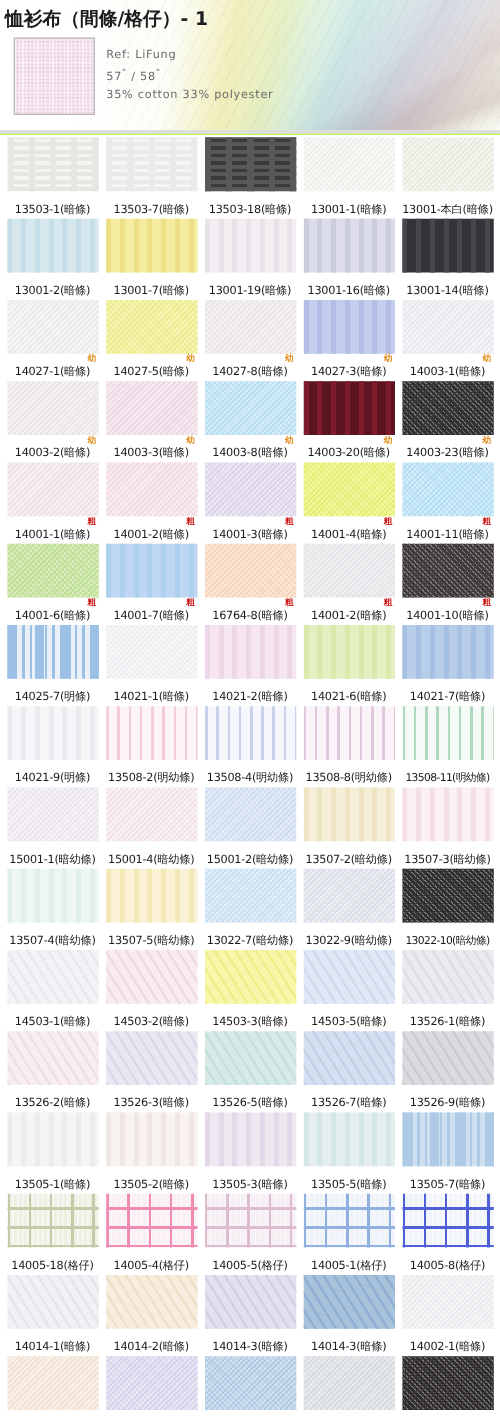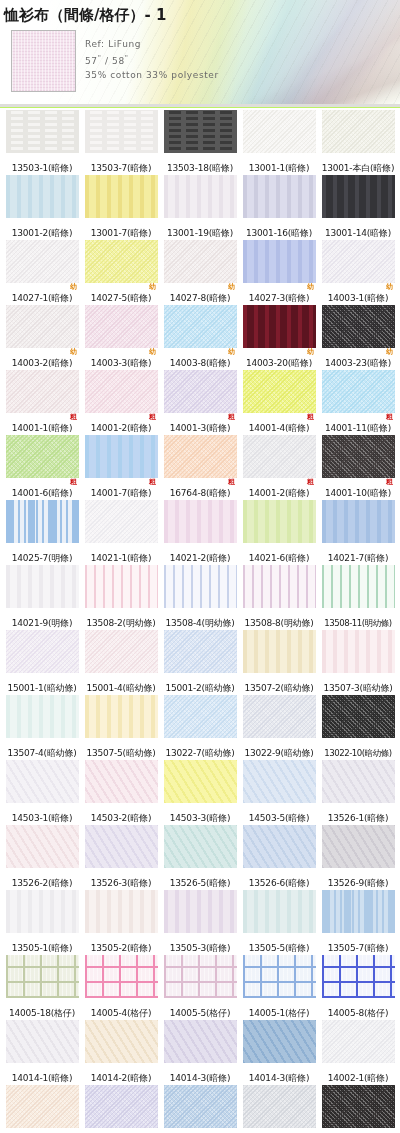--- a/index.html
+++ b/index.html
@@ -435,21 +435,21 @@
         <div class="cell">
           <div class="swatch" style="background-color: rgb(235, 231, 242); background-image: repeating-linear-gradient(58deg, rgb(222, 217, 234) 0px, rgb(222, 217, 234) 2px, rgba(0, 0, 0, 0) 2px, rgba(0, 0, 0, 0) 7px);"></div>
           <div class="cap">13526-3(暗條)</div>
         </div>
         <div class="cell">
           <div class="swatch" style="background-color: rgb(216, 234, 232); background-image: repeating-linear-gradient(58deg, rgb(198, 224, 221) 0px, rgb(198, 224, 221) 2px, rgba(0, 0, 0, 0) 2px, rgba(0, 0, 0, 0) 7px);"></div>
           <div class="cap">13526-5(暗條)</div>
         </div>
         <div class="cell">
           <div class="swatch" style="background-color: rgb(212, 223, 240); background-image: repeating-linear-gradient(58deg, rgb(194, 210, 232) 0px, rgb(194, 210, 232) 2px, rgba(0, 0, 0, 0) 2px, rgba(0, 0, 0, 0) 7px);"></div>
-          <div class="cap">13526-6(暗條)</div>
+          <div class="cap">13526-7(暗條)</div>
         </div>
         <div class="cell">
           <div class="swatch" style="background-color: rgb(220, 218, 222); background-image: repeating-linear-gradient(58deg, rgb(206, 203, 210) 0px, rgb(206, 203, 210) 2px, rgba(0, 0, 0, 0) 2px, rgba(0, 0, 0, 0) 7px);"></div>
           <div class="cap">13526-9(暗條)</div>
         </div>
       </div>
       <div class="row">
         <div class="cell">
           <div class="swatch" style="background-color: rgb(245, 244, 246); background-image: repeating-linear-gradient(90deg, rgb(236, 235, 238) 0px, rgb(236, 235, 238) 4px, rgba(0, 0, 0, 0) 4px, rgba(0, 0, 0, 0) 11px);"></div>
           <div class="cap">13505-1(暗條)</div>

